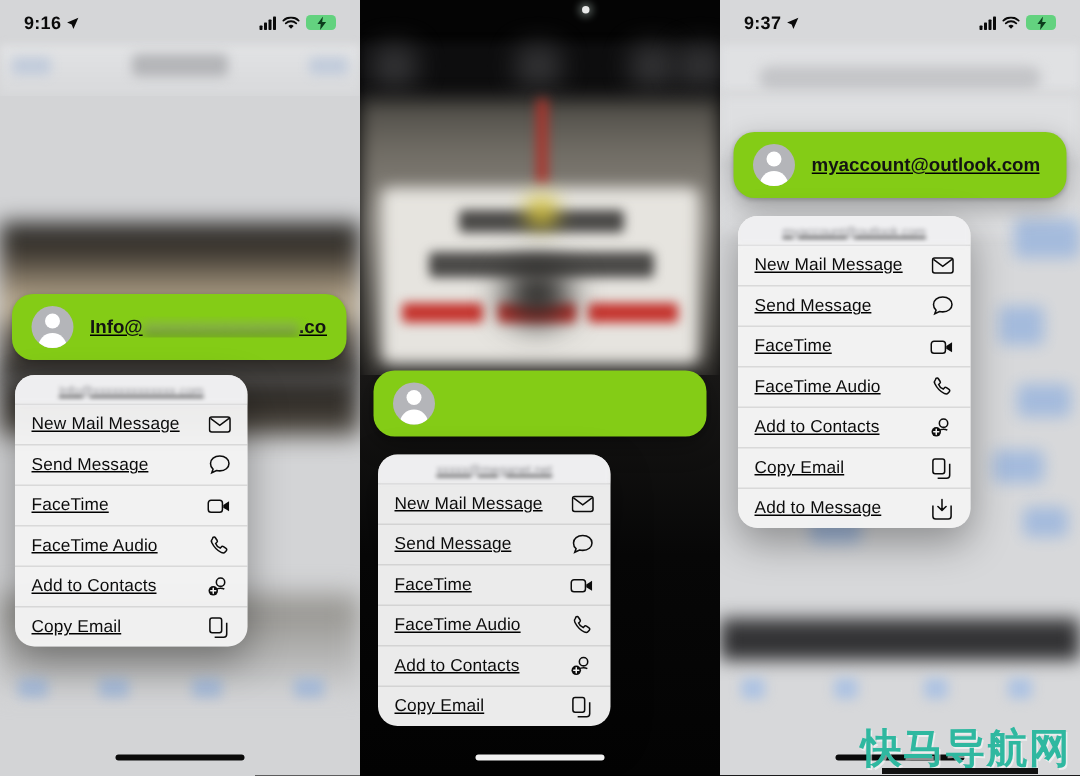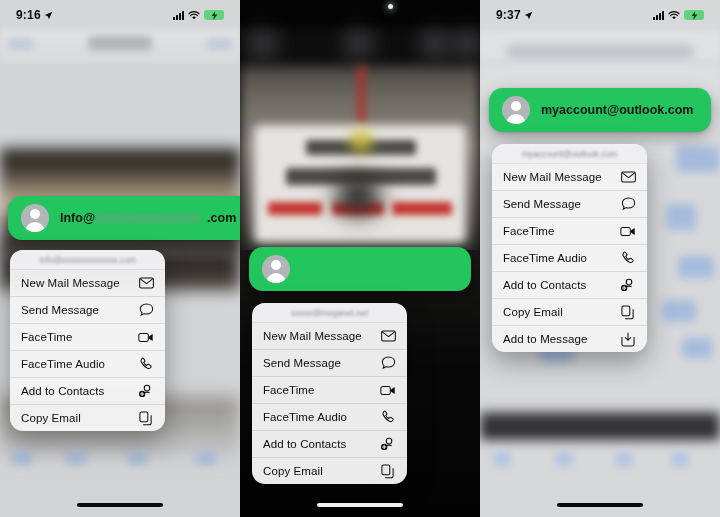--- a/index.html
+++ b/index.html
@@ -80,37 +80,37 @@
   .bars{display:flex;align-items:flex-end;gap:1px;height:9px;}
   .bars i{display:block;width:2px;background:#0a0a0a;border-radius:.5px;}
   .bars i:nth-child(1){height:3px}.bars i:nth-child(2){height:5px}
   .bars i:nth-child(3){height:7px}.bars i:nth-child(4){height:9px}
   .batt{width:20px;height:10px;border-radius:3px;background:#63d27f;
     display:flex;align-items:center;justify-content:center;}
   .batt svg{display:block;}
 
   
   .contact-card{position:absolute;z-index:20;
-    background:#22c55e;border-radius:14px;height:44px;
+    background:#84cc16;border-radius:14px;height:44px;
     display:flex;align-items:center;gap:11px;padding:1px 13px;box-sizing:border-box;
-    box-shadow:0 6px 18px rgba(0,0,0,.30),0 1px 3px rgba(0,0,0,.18);}
+    box-shadow:0 6px 18px rgba(0,0,0,.30),0 1px 3px rgba(0,0,0,.18);text-decoration:underline;}
   .avatar{width:28px;height:28px;border-radius:50%;background:#b4b5b9;
     flex:0 0 auto;position:relative;overflow:hidden;}
   .avatar::before{content:"";position:absolute;left:50%;top:5px;transform:translateX(-50%);
     width:10px;height:10px;border-radius:50%;background:#fff;}
   .avatar::after{content:"";position:absolute;left:50%;top:18px;transform:translateX(-50%);
     width:19px;height:14px;border-radius:10px 10px 0 0;background:#fff;}
   .email-text{font-size:12.5px;font-weight:700;color:#131313;white-space:nowrap;
     overflow:hidden;display:flex;align-items:center;}
   .blurtxt{filter:blur(3.4px);color:#8e8e92;font-weight:700;}
 
   
   .menu{position:absolute;z-index:20;width:155px;border-radius:13px;overflow:hidden;
     background:rgba(243,243,243,.97);
-    box-shadow:0 10px 26px rgba(0,0,0,.34);}
+    box-shadow:0 10px 26px rgba(0,0,0,.34);text-decoration:underline;}
   .menu-header{height:19px;display:flex;align-items:center;justify-content:center;
     font-size:8.5px;color:#8a8a8e;filter:blur(1.5px);
     background:rgba(238,238,240,.95);}
   .menu-item{height:27px;display:flex;align-items:center;justify-content:space-between;
     padding:0 11px;box-sizing:border-box;border-top:.5px solid rgba(0,0,0,.10);}
   .menu-item .lbl{font-size:11.5px;color:#0c0c0c;letter-spacing:.1px;}
   .menu-item .ico{width:16px;height:16px;display:flex;align-items:center;justify-content:center;color:#0c0c0c;}
   .menu-item .ico svg{display:block;}
 
   
@@ -167,21 +167,21 @@
           <path d="M.9 2.7a7.4 7.4 0 0 1 10.2 0" stroke="#0a0a0a" stroke-width="1.2" fill="none" stroke-linecap="round"></path>
           </svg>
         <span class="batt">
           <svg width="7" height="9" viewBox="0 0 7 9">
               <path d="M4.3 0 .6 5h2.2L2.4 9 6.4 3.6H3.8z" fill="#0b3d1c"></path>
             </svg>
         </span>
       </div>
     </div>
 
-    <div class="contact-card" style="left:8px;top:196px;width:250px;">
+    <div class="contact-card" style="left:8px;top:196px;width:223px;">
       <div class="avatar"></div>
       <div class="email-text">
         <span>Info@</span>
         <span class="blurtxt" style="width:112px;display:inline-block;">xxxxxxxxxxxxxxx</span>
         <span>.com</span>
       </div>
     </div>
 
     <div class="menu" style="left:10px;top:250px;">
       <div class="menu-header">Info@xxxxxxxxxxxxx.com</div>
@@ -461,15 +461,16 @@
         <span class="ico">
           <svg width="14" height="15" viewBox="0 0 15 16">
               <path d="M1 5.4V13c0 1.1.9 2 2 2h9c1.1 0 2-.9 2-2V5.4" fill="none" stroke="currentColor" stroke-width="1.1"></path>
               <path d="M7.5 1v7.6M4.6 6l2.9 2.8L10.4 6" fill="none" stroke="currentColor" stroke-width="1.1" stroke-linecap="round" stroke-linejoin="round"></path>
             </svg>
           </span>
       </div>
     </div>
 
     <div class="home dark-bar"></div>
+    <div class="watermark">快马导航网</div>
   </div>
 
 </div>
 
 </body></html>

